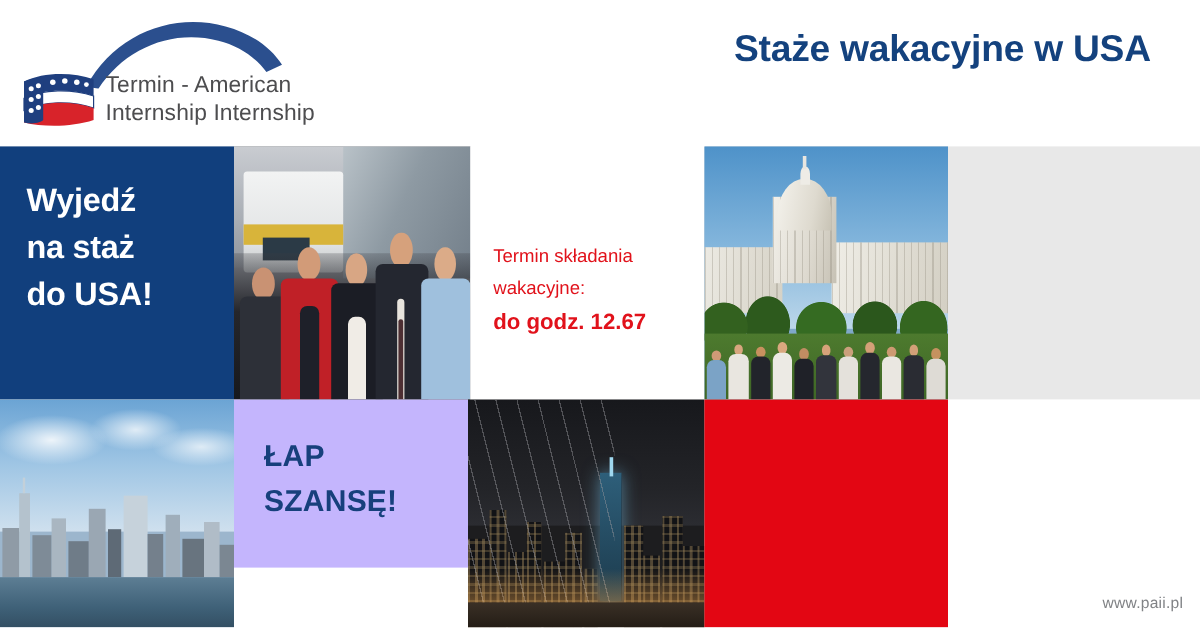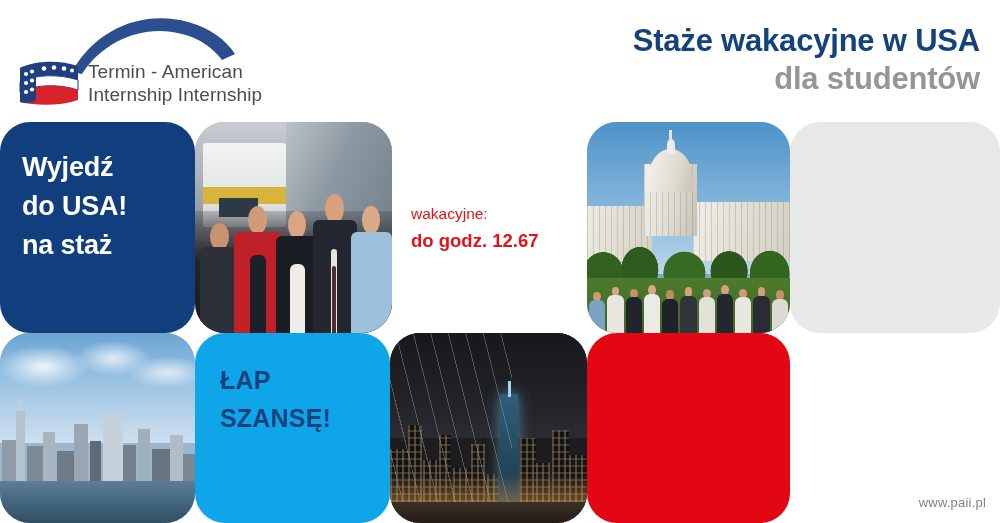--- a/index.html
+++ b/index.html
@@ -45,22 +45,22 @@
     left: 74px; top: 48px;
     color: #4d4d4f;
     font-size: 19px;
     line-height: 23px;
     letter-spacing: 0.1px;
     white-space: nowrap;
   }
 
   .header-titles {
     position: absolute;
-    right: 20px; top: 22px;
-    text-align: right;
+    right: 41px; top: 22px;
+    text-align: left;
   }
   .title-main {
     color: #14427e;
     font-size: 31px;
     font-weight: bold;
     line-height: 38px;
     letter-spacing: -0.2px;
     white-space: nowrap;
   }
   .title-sub {
@@ -69,21 +69,20 @@
     font-weight: bold;
     line-height: 38px;
     letter-spacing: -0.2px;
     white-space: nowrap;
   }
 
   
   .tile {
     position: absolute;
     overflow: hidden;
-    border-radius: 30px;
   }
 
   
   .tile-blue-cta {
     left: 0; top: 122px;
     width: 195px; height: 211px;
     background: #113f7d;
   }
   .cta-text {
     position: absolute;
@@ -128,22 +127,22 @@
   }
 
   
   .tile-skyline-day {
     left: 0; top: 333px;
     width: 195px; height: 190px;
     background: #9cb6cd;
   }
   .tile-gray-chance {
     left: 195px; top: 333px;
-    width: 195px; height: 190px;
-    background: #0ea5e9;
+    width: 195px; height: 140px;
+    background: #c4b5fd;
   }
   .chance-text {
     position: absolute;
     left: 25px; top: 28px;
     color: #17407c;
     font-size: 25px;
     font-weight: bold;
     line-height: 38px;
     letter-spacing: 0.2px;
   }
@@ -351,29 +350,28 @@
       </svg>
 
       <div class="logo-text">
         <div>Termin - American</div>
         <div>Internship Internship</div>
       </div>
     </div>
 
     <div class="header-titles">
       <div class="title-main">Staże wakacyjne w USA</div>
-      <div class="title-sub">dla studentów</div>
     </div>
   </div>
 
   <div class="tile tile-blue-cta">
     <div class="cta-text">
       <div>Wyjedź</div>
+      <div>na staż</div>
       <div>do USA!</div>
-      <div>na staż</div>
     </div>
   </div>
 
   <div class="tile tile-group-photo">
     <div class="photo-layer">
       <div class="gp-sky"></div>
       <div class="gp-building-a"></div>
       <div class="gp-truck"></div>
       <div class="gp-truck-band"></div>
       <div class="gp-truck-window"></div>
@@ -401,20 +399,21 @@
       </div>
       <div class="person" style="left:79%;width:21%;height:60%;">
         <div class="p-head" style="left:28%;top:0;width:42%;height:22%;background:#dbab88;"></div>
         <div class="p-body" style="left:0;width:100%;height:80%;background:#9fc0dd;"></div>
       </div>
     </div>
   </div>
 
   <div class="tile tile-deadline">
     <div class="deadline-text">
+      <div>Termin składania</div>
       <div>wakacyjne:</div>
       <div class="strong">do godz. 12.67</div>
     </div>
   </div>
 
   <div class="tile tile-capitol">
     <div class="photo-layer">
       <div class="cap-sky"></div>
       <div class="cap-wing-l">
           <div class="cap-cols"></div>

